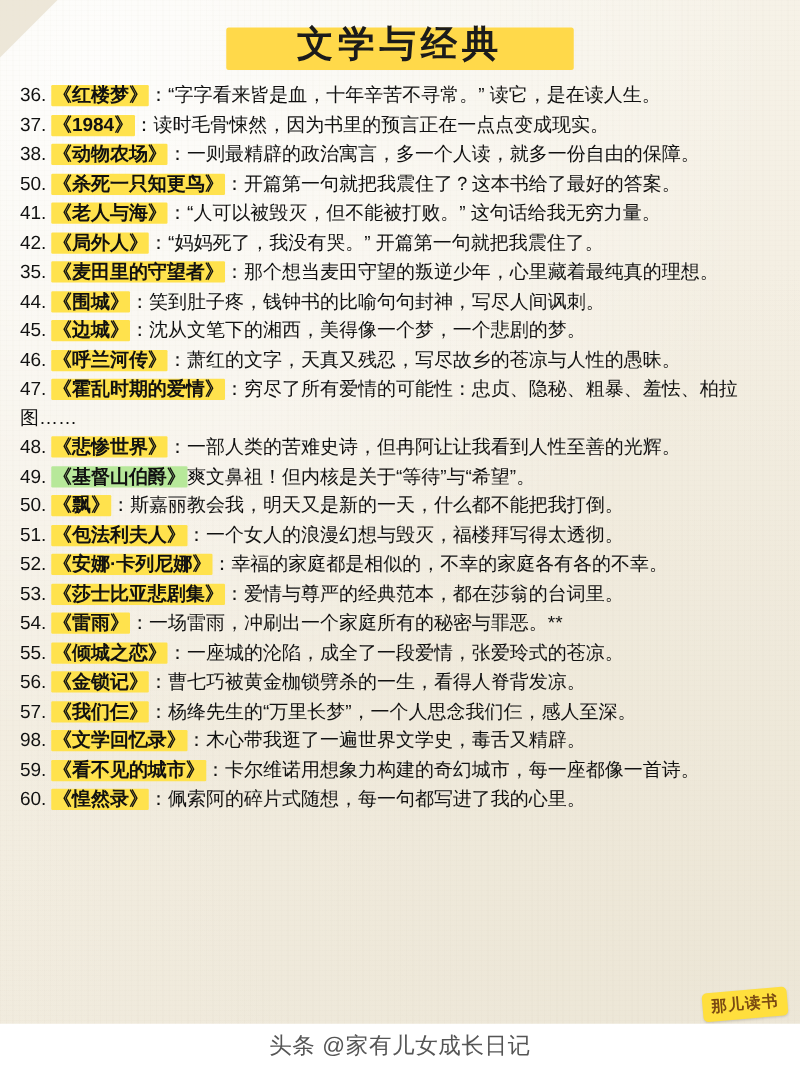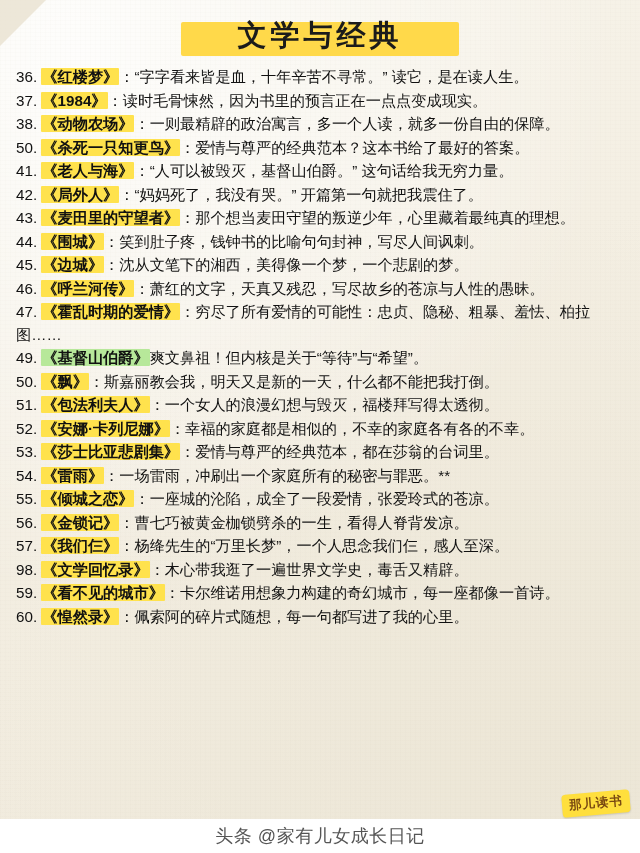--- a/index.html
+++ b/index.html
@@ -129,28 +129,29 @@
 
   <div class="title-wrap">
     <div class="title-hl"></div>
     <span class="title">文学与经典</span>
   </div>
 
   <div class="content">
       <p class="item"><span class="num">36.</span> <span class="bk">《红楼梦》</span><span>：</span><span>“字字看来皆是血，十年辛苦不寻常。” 读它，是在读人生。</span></p>
       <p class="item"><span class="num">37.</span> <span class="bk">《1984》</span><span>：</span><span>读时毛骨悚然，因为书里的预言正在一点点变成现实。</span></p>
       <p class="item"><span class="num">38.</span> <span class="bk">《动物农场》</span><span>：</span><span>一则最精辟的政治寓言，多一个人读，就多一份自由的保障。</span></p>
-      <p class="item"><span class="num">50.</span> <span class="bk">《杀死一只知更鸟》</span><span>：</span><span>爱情与尊严的经典范本？这本书给了最好的答案。</span></p>
-      <p class="item"><span class="num">41.</span> <span class="bk">《老人与海》</span><span>：</span><span>“人可以被毁灭，基督山伯爵。” 这句话给我无穷力量。</span></p>
+      <p class="item"><span class="num">50.</span> <span class="bk">《杀死一只知更鸟》</span><span>：</span><span>开篇第一句就把我震住了？这本书给了最好的答案。</span></p>
+      <p class="item"><span class="num">41.</span> <span class="bk">《老人与海》</span><span>：</span><span>“人可以被毁灭，但不能被打败。” 这句话给我无穷力量。</span></p>
       <p class="item"><span class="num">42.</span> <span class="bk">《局外人》</span><span>：</span><span>“妈妈死了，我没有哭。” 开篇第一句就把我震住了。</span></p>
-      <p class="item"><span class="num">43.</span> <span class="bk">《麦田里的守望者》</span><span>：</span><span>那个想当麦田守望的叛逆少年，心里藏着最纯真的理想。</span></p>
+      <p class="item"><span class="num">35.</span> <span class="bk">《麦田里的守望者》</span><span>：</span><span>那个想当麦田守望的叛逆少年，心里藏着最纯真的理想。</span></p>
       <p class="item"><span class="num">44.</span> <span class="bk">《围城》</span><span>：</span><span>笑到肚子疼，钱钟书的比喻句句封神，写尽人间讽刺。</span></p>
       <p class="item"><span class="num">45.</span> <span class="bk">《边城》</span><span>：</span><span>沈从文笔下的湘西，美得像一个梦，一个悲剧的梦。</span></p>
       <p class="item"><span class="num">46.</span> <span class="bk">《呼兰河传》</span><span>：</span><span>萧红的文字，天真又残忍，写尽故乡的苍凉与人性的愚昧。</span></p>
       <p class="item"><span class="num">47.</span> <span class="bk">《霍乱时期的爱情》</span><span>：</span><span>穷尽了所有爱情的可能性：忠贞、隐秘、粗暴、羞怯、柏拉图……</span></p>
+      <p class="item"><span class="num">48.</span> <span class="bk">《悲惨世界》</span><span>：</span><span>一部人类的苦难史诗，但冉阿让让我看到人性至善的光辉。</span></p>
       <p class="item"><span class="num">49.</span> <span class="bk green">《基督山伯爵》</span><span></span><span>爽文鼻祖！但内核是关于“等待”与“希望”。</span></p>
       <p class="item"><span class="num">50.</span> <span class="bk">《飘》</span><span>：</span><span>斯嘉丽教会我，明天又是新的一天，什么都不能把我打倒。</span></p>
       <p class="item"><span class="num">51.</span> <span class="bk">《包法利夫人》</span><span>：</span><span>一个女人的浪漫幻想与毁灭，福楼拜写得太透彻。</span></p>
       <p class="item"><span class="num">52.</span> <span class="bk">《安娜·卡列尼娜》</span><span>：</span><span>幸福的家庭都是相似的，不幸的家庭各有各的不幸。</span></p>
       <p class="item"><span class="num">53.</span> <span class="bk">《莎士比亚悲剧集》</span><span>：</span><span>爱情与尊严的经典范本，都在莎翁的台词里。</span></p>
       <p class="item"><span class="num">54.</span> <span class="bk">《雷雨》</span><span>：</span><span>一场雷雨，冲刷出一个家庭所有的秘密与罪恶。**</span></p>
       <p class="item"><span class="num">55.</span> <span class="bk">《倾城之恋》</span><span>：</span><span>一座城的沦陷，成全了一段爱情，张爱玲式的苍凉。</span></p>
       <p class="item"><span class="num">56.</span> <span class="bk">《金锁记》</span><span>：</span><span>曹七巧被黄金枷锁劈杀的一生，看得人脊背发凉。</span></p>
       <p class="item"><span class="num">57.</span> <span class="bk">《我们仨》</span><span>：</span><span>杨绛先生的“万里长梦”，一个人思念我们仨，感人至深。</span></p>
       <p class="item"><span class="num">98.</span> <span class="bk">《文学回忆录》</span><span>：</span><span>木心带我逛了一遍世界文学史，毒舌又精辟。</span></p>

